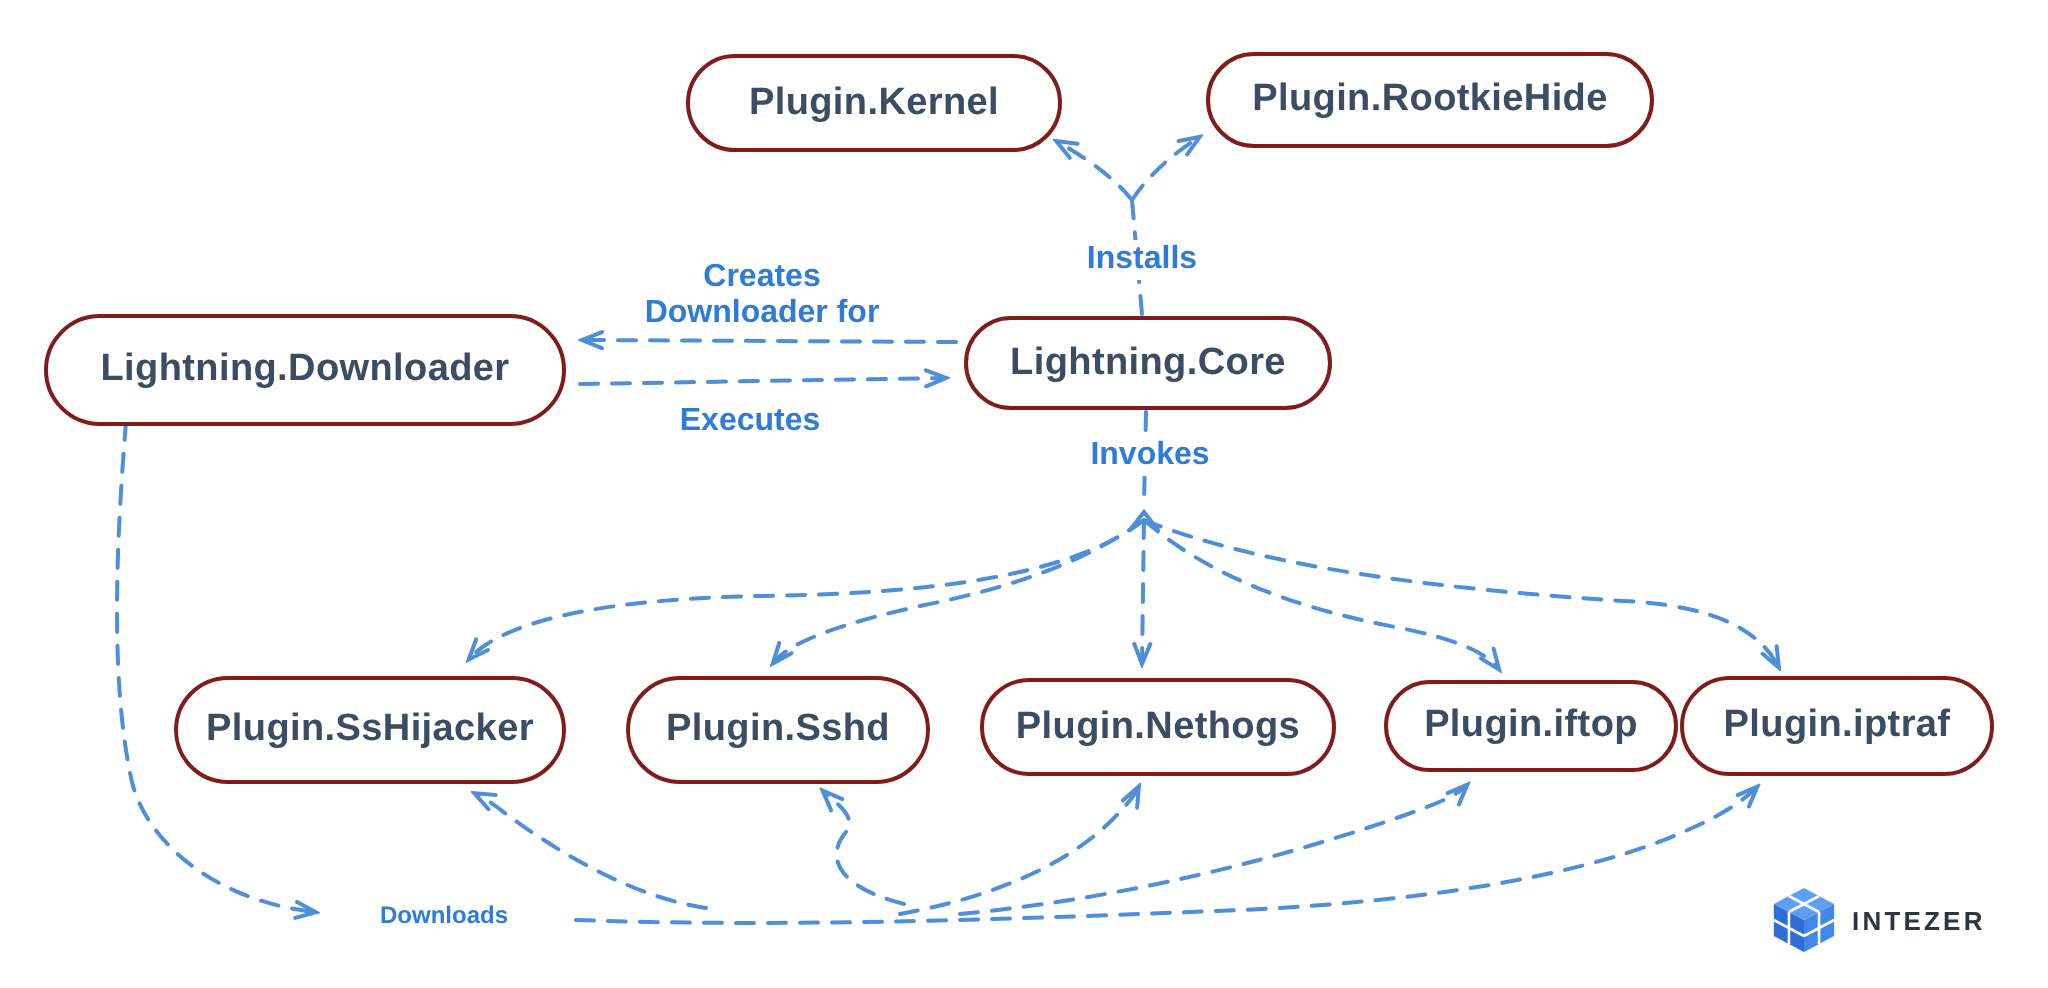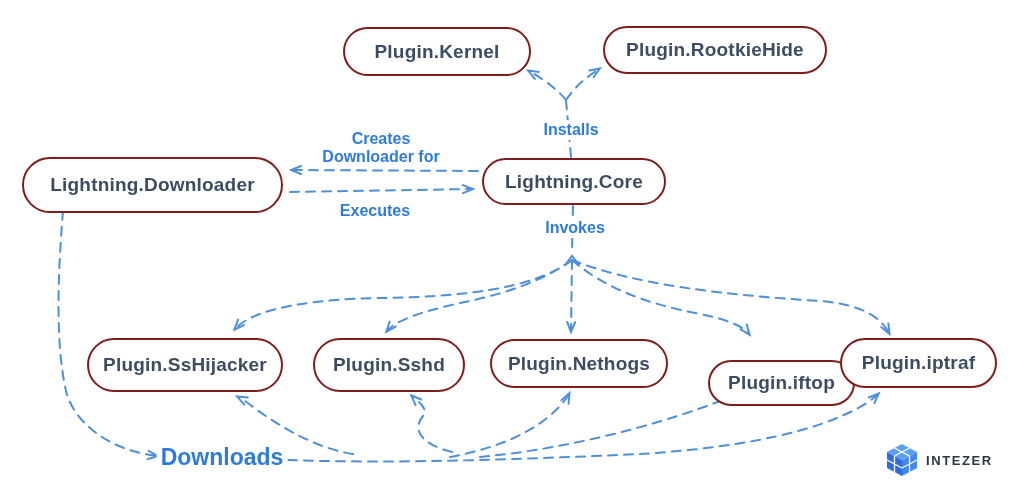--- a/index.html
+++ b/index.html
@@ -17,32 +17,32 @@
     color:#3c4d63;font-weight:700;font-size:19px;letter-spacing:.2px;
     white-space:nowrap;
   }
   #n-kernel     {left:343px;top:27px;width:188px;height:49px;}
   #n-rootkiehide{left:603px;top:26px;width:224px;height:48px;}
   #n-downloader {left:22px; top:157px;width:261px;height:56px;}
   #n-core       {left:482px;top:158px;width:184px;height:47px;}
   #n-sshijacker {left:87px; top:338px;width:196px;height:54px;}
   #n-sshd       {left:313px;top:338px;width:152px;height:54px;}
   #n-nethogs    {left:490px;top:339px;width:178px;height:49px;}
-  #n-iftop      {left:708px;top:340px;width:147px;height:46px;margin-top:20px;}
+  #n-iftop      {left:692px;top:340px;width:147px;height:46px;}
   #n-iptraf     {left:840px;top:338px;width:157px;height:50px;}
   .elabel{
     position:absolute;transform:translate(-50%,-50%);
     color:#2e7cd8;font-weight:700;font-size:16px;line-height:1.12;
     background:#ffffff;padding:1px 4px;text-align:center;white-space:nowrap;
   }
   #l-installs {left:571px;top:130px;}
   #l-invokes  {left:575px;top:228px;}
   #l-creates  {left:381px;top:148px;}
   #l-executes {left:375px;top:200px;margin-top:11px;}
-  #l-downloads{left:222px;top:458px;font-size:23px;}
+  #l-downloads{left:222px;top:458px;font-size:12px;}
   .logo{
     position:absolute;left:886px;top:443px;display:flex;align-items:center;gap:8px;
   }
   .logo .wordmark{
     color:#2c3642;font-weight:700;font-size:13px;letter-spacing:1.6px;
   }
 </style>
 </head>
 <body>
 

